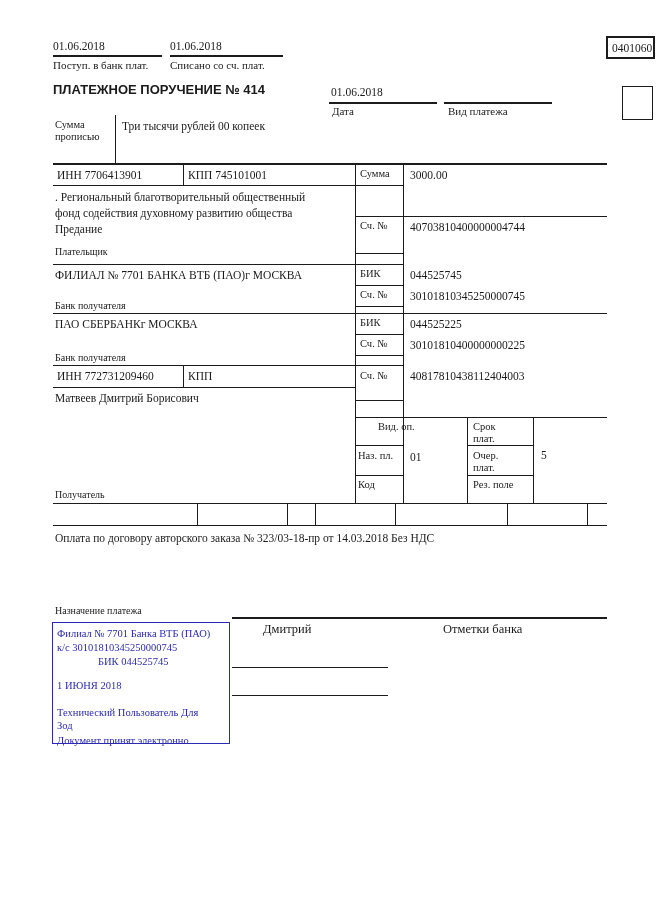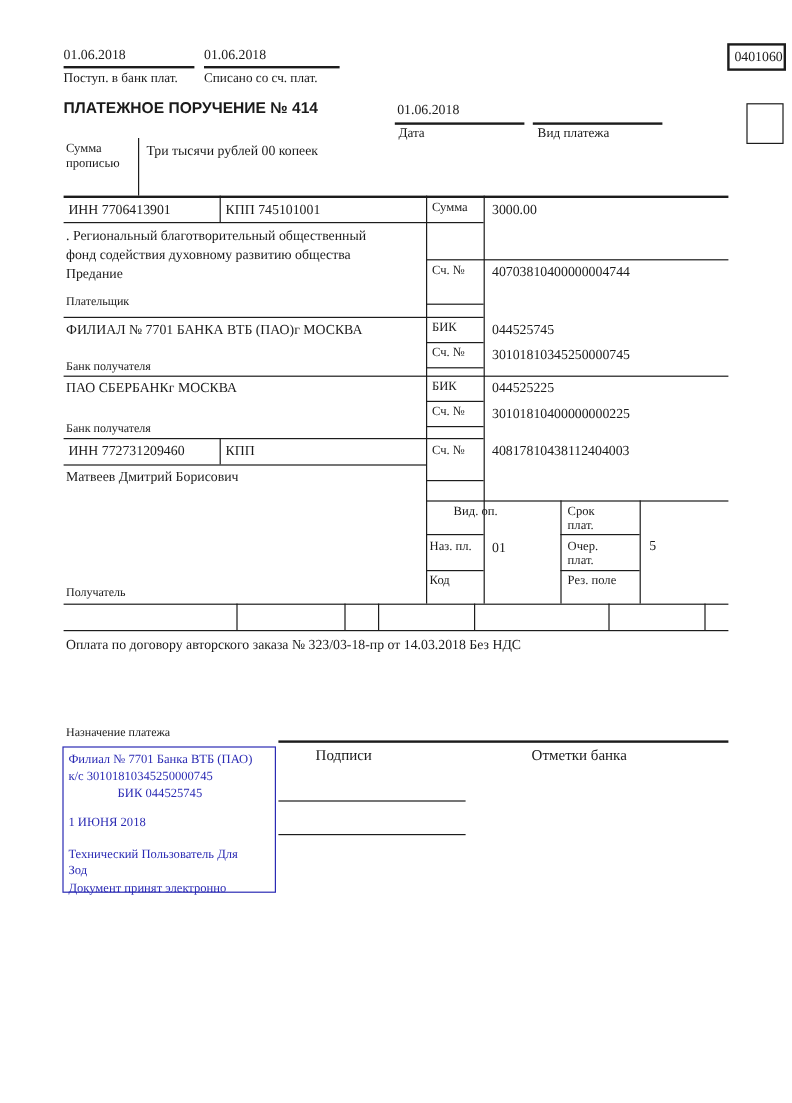--- a/index.html
+++ b/index.html
@@ -130,21 +130,21 @@
   <div class="t cell" style="left:473px;top:450px;">Очер.
 плат.</div>
   <div class="t" style="left:541px;top:447px;">5</div>
   <div class="t cell" style="left:358px;top:479px;">Код</div>
   <div class="t cell" style="left:473px;top:479px;">Рез. поле</div>
 
   <div class="t" style="left:55px;top:530px;width:540px;">Оплата по договору авторского заказа № 323/03-18-пр от 14.03.2018 Без НДС</div>
   <div class="t sec" style="left:55px;top:605px;">Назначение платежа</div>
   <div class="hline" style="left:232px;top:617px;width:375px;height:1.5px;"></div>
 
-  <div class="t" style="left:263px;top:621px;font-size:12.5px;">Подписи</div>
+  <div class="t" style="left:263px;top:621px;font-size:12.5px;">Дмитрий</div>
   <div class="t" style="left:443px;top:621px;font-size:12.5px;">Отметки банка</div>
   <div class="hline" style="left:232px;top:667px;width:156px;"></div>
   <div class="hline" style="left:232px;top:695px;width:156px;"></div>
 
   <div class="stamp-blue" style="color:#2b2bb4;">
     <div class="t" style="left:4px;top:4px;">Филиал № 7701 Банка ВТБ (ПАО)</div>
     <div class="t" style="left:4px;top:18px;">к/с 30101810345250000745</div>
     <div class="t" style="left:4px;top:32px;margin-left:41px;">БИК 044525745</div>
     <div class="t" style="left:4px;top:56px;">1 ИЮНЯ 2018</div>
     <div class="t" style="left:4px;top:83px;">Технический Пользователь Для

